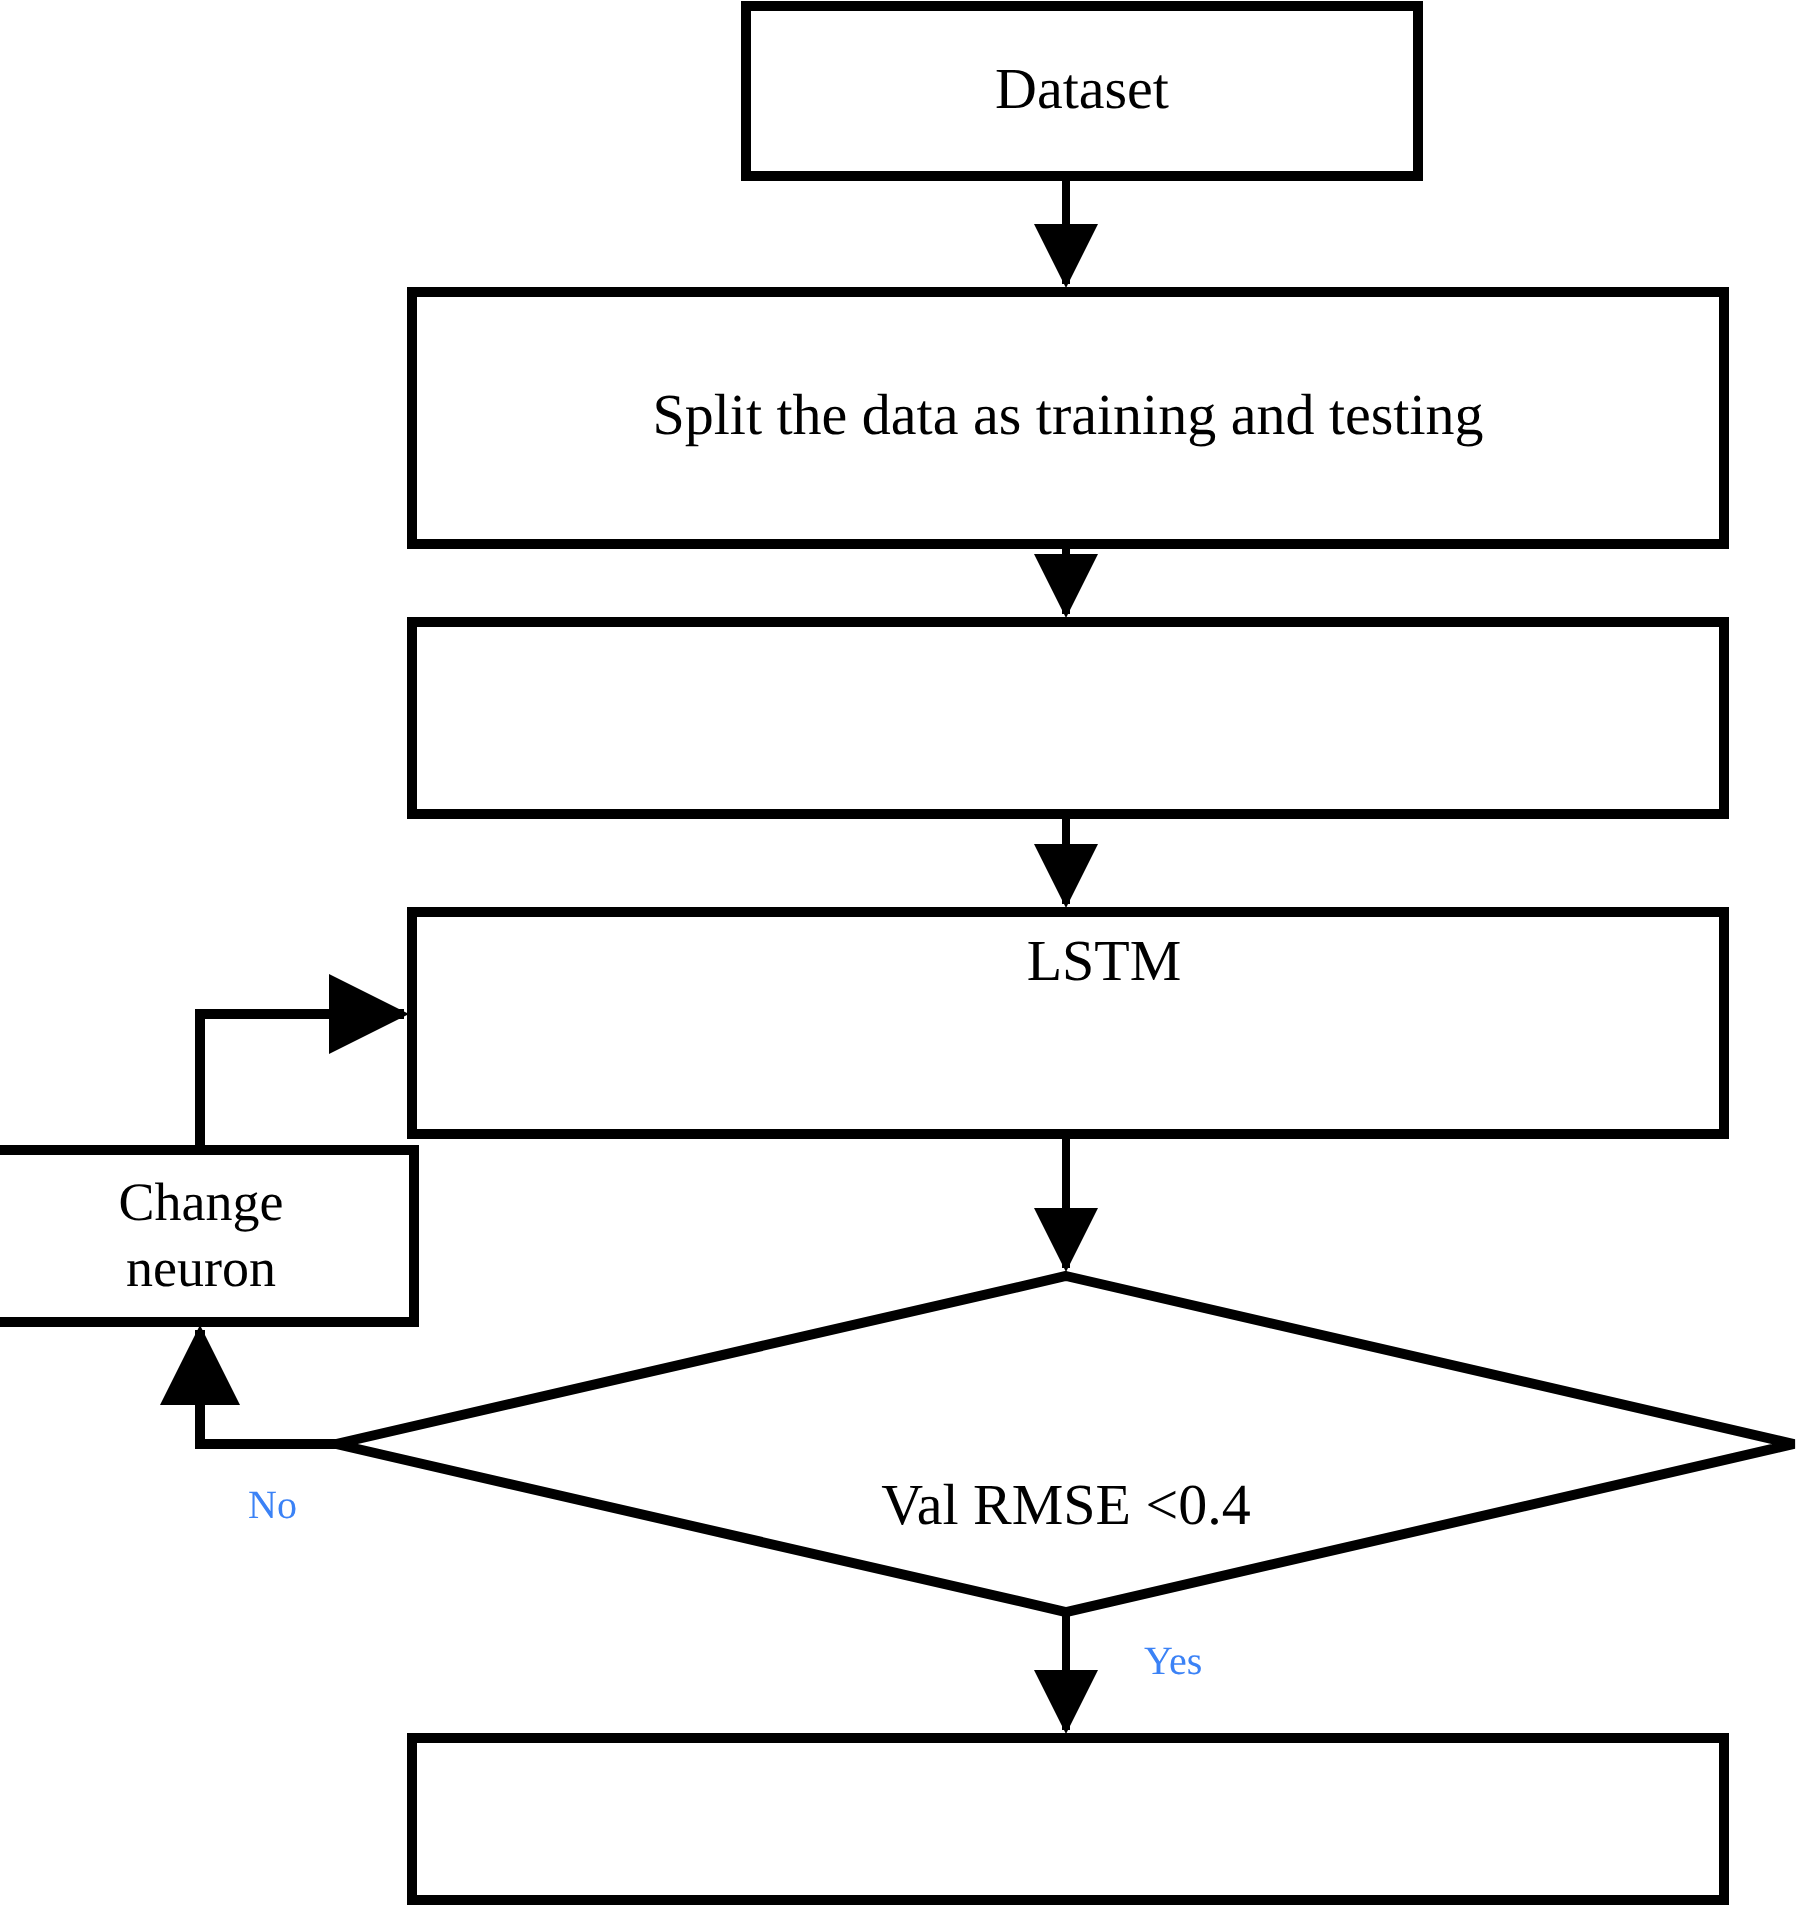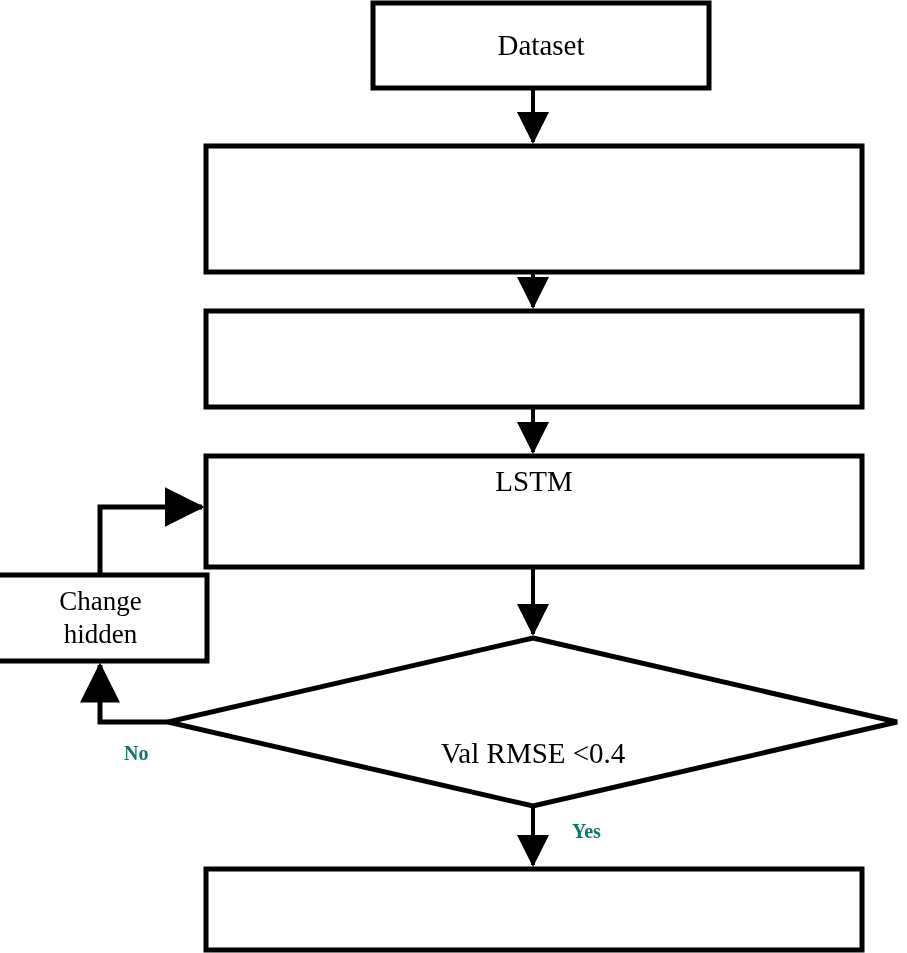--- a/index.html
+++ b/index.html
@@ -30,23 +30,23 @@
     align-items: center;
     justify-content: center;
     text-align: center;
     color: #000000;
     font-family: "Liberation Serif", "DejaVu Serif", serif;
     pointer-events: none;
     line-height: 1.22;
   }
   .edge-label {
     position: absolute;
-    color: #0f766e;
+    color: #3b82f6;
     font-family: "Liberation Serif", "DejaVu Serif", serif;
-    font-weight: bold;
+    font-weight: normal;
     white-space: nowrap;
   }
 </style>
 </head>
 <body>
 
 <div id="canvas">
 
   <svg id="flow-svg" viewBox="0 0 907 953" xmlns="http://www.w3.org/2000/svg">
     <defs>
@@ -81,29 +81,32 @@
 
     <polyline points="100,575 100,507 202,507" fill="none" stroke="#000000" stroke-width="5" marker-end="url(#arrowhead)"></polyline>
 
     <line x1="533" y1="806" x2="533" y2="865" stroke="#000000" stroke-width="4" marker-end="url(#arrowhead)"></line>
   </svg>
 
   <div class="node-label" style="left:373px; top:3px; width:336px; height:85px; font-size:29px;">
     <span>Dataset</span>
   </div>
 
+  <div class="node-label" style="left:206px; top:146px; width:656px; height:126px; font-size:29px;">
+    <span>Split the data as training and testing</span>
+  </div>
 
 
-  <div class="node-label" style="left:206px; top:456px; width:656px; height:111px; font-size:29px; justify-content:flex-start; padding-top:8px; box-sizing:border-box;">
+  <div class="node-label" style="left:224px; top:456px; width:656px; height:111px; font-size:29px; justify-content:flex-start; padding-top:8px; box-sizing:border-box;">
     <span>LSTM</span>
   </div>
 
   <div class="node-label" style="left:-6px; top:575px; width:213px; height:86px; font-size:27px;">
     <span>Change</span>
-    <span>hidden</span>
+    <span>neuron</span>
   </div>
 
   <div class="node-label" style="left:333px; top:724px; width:400px; height:60px; font-size:29px;">
     <span>Val RMSE &lt;0.4</span>
   </div>
 
 
   <div class="edge-label" style="left:124px; top:742px; font-size:20px;">No</div>
 
   <div class="edge-label" style="left:572px; top:820px; font-size:20px;">Yes</div>

